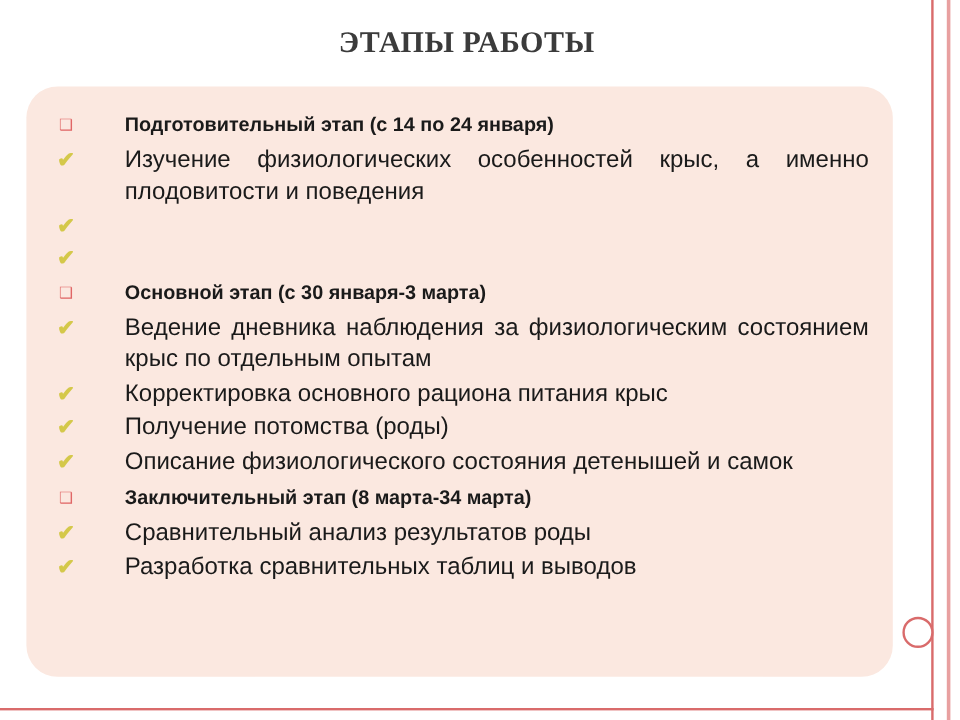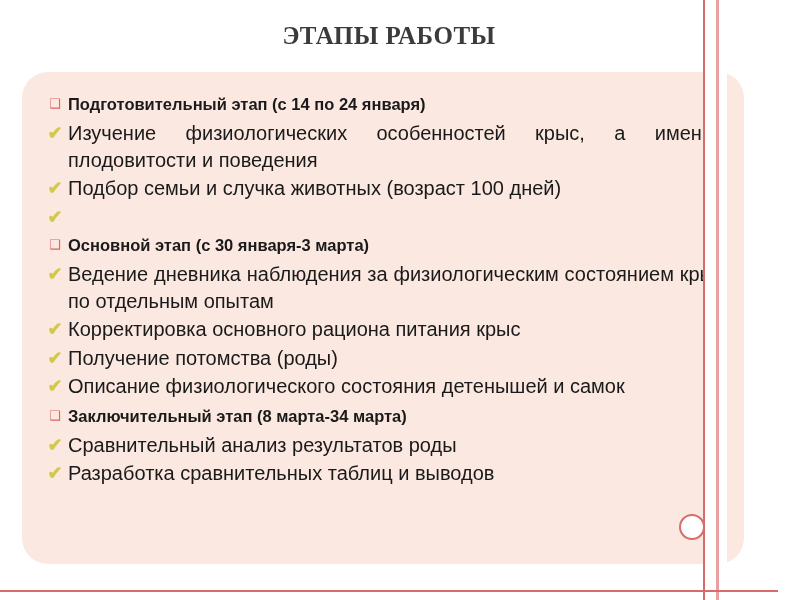--- a/index.html
+++ b/index.html
@@ -13,21 +13,21 @@
     font-family: "Liberation Sans", sans-serif;
     overflow: hidden;
     position: relative;
   }
 
   
   .slide {
     position: absolute;
     left: 0;
     top: 0;
-    width: 727px;
+    width: 800px;
     height: 600px;
     background: #ffffff;
   }
   .right-strip {
     position: absolute;
     right: 0;
     top: 0;
     width: 22px;
     height: 600px;
     background: #ffffff;
@@ -124,20 +124,21 @@
     font-weight: bold;
     font-size: 16.5px;
   }
   .row.heading-row {
     margin-top: 6px;
     margin-bottom: 4px;
   }
   .row.just .text {
     text-align: justify;
     text-align-last: left;
+    margin-left: 36px;
   }
 </style>
 </head>
 <body>
 
 <div class="slide">
 
   <div class="title">ЭТАПЫ РАБОТЫ</div>
 
   <div class="content-card">
@@ -145,21 +146,20 @@
         <div class="row just heading-row">
           <span class="bullet square">❑</span>
           <span class="text heading">Подготовительный этап (с 14 по 24 января)</span>
         </div>
         <div class="row just">
           <span class="bullet check">✔</span>
           <span class="text">Изучение физиологических особенностей крыс, а именно плодовитости и поведения</span>
         </div>
         <div class="row just">
           <span class="bullet check">✔</span>
-          <span class="text">Подбор семьи и случка животных (возраст 100 дней)</span>
         </div>
         <div class="row just">
           <span class="bullet check">✔</span>
         </div>
         <div class="row just heading-row">
           <span class="bullet square">❑</span>
           <span class="text heading">Основной этап (с 30 января-3 марта)</span>
         </div>
         <div class="row just">
           <span class="bullet check">✔</span>

